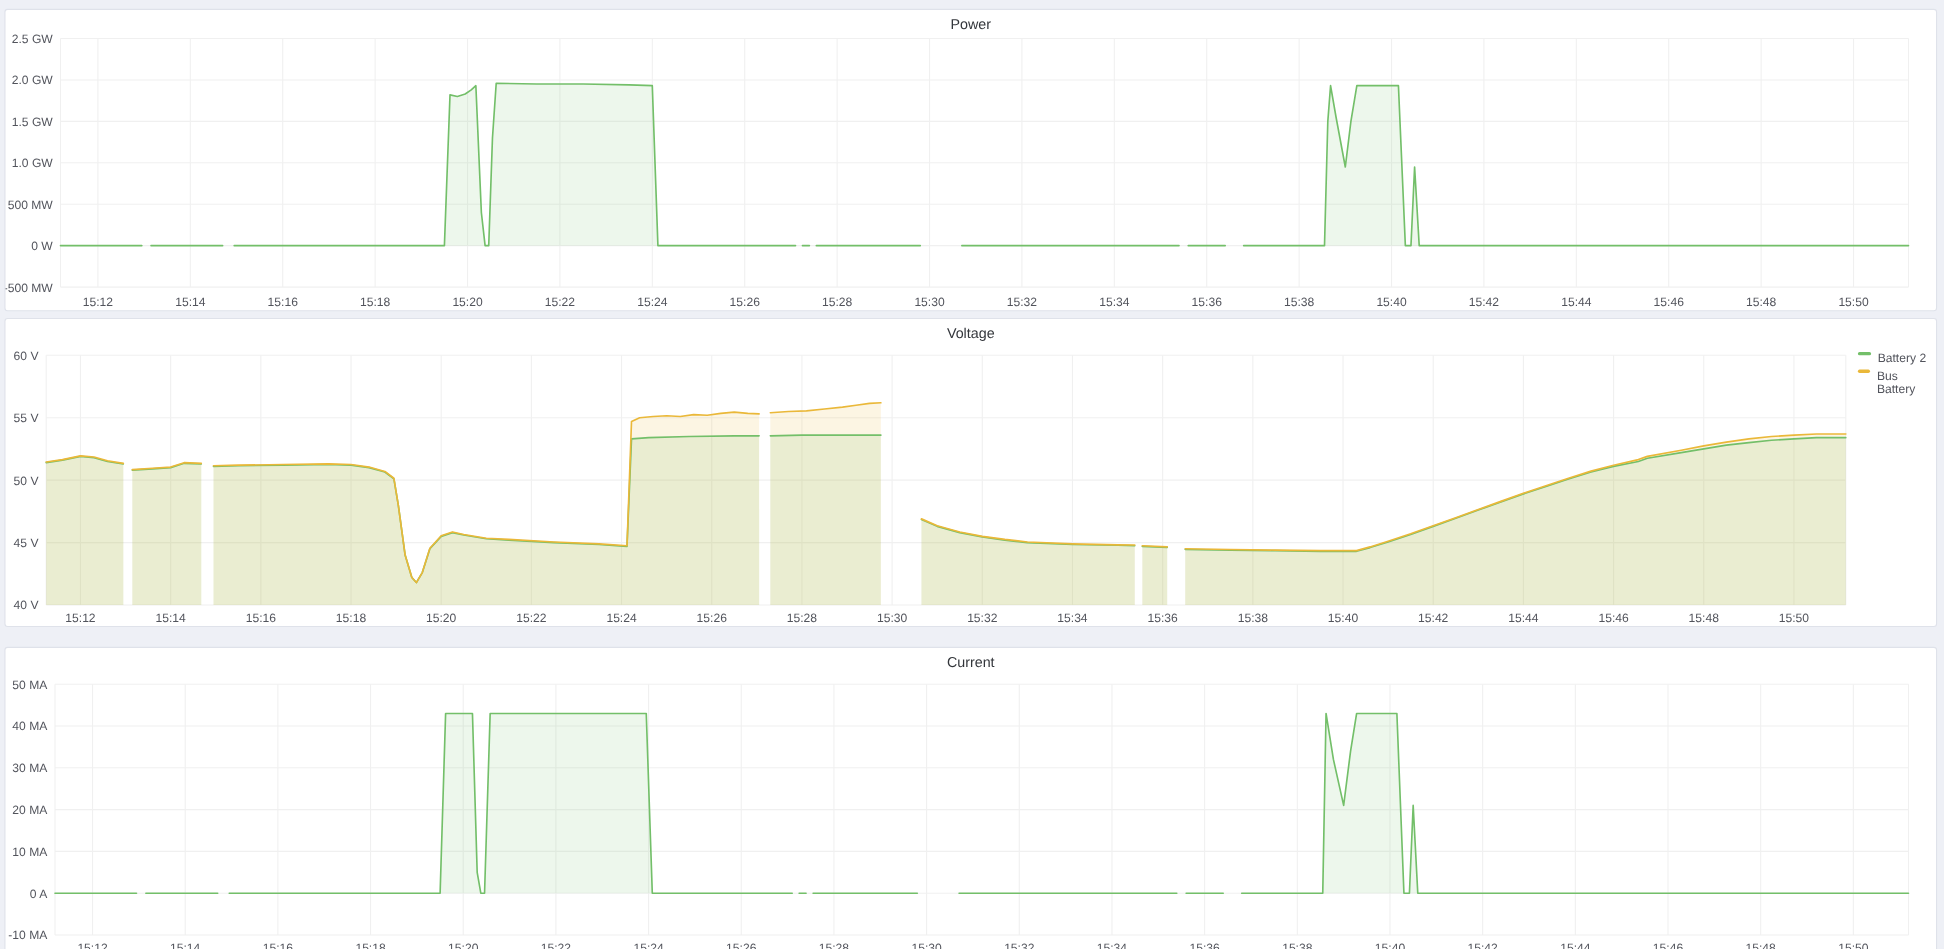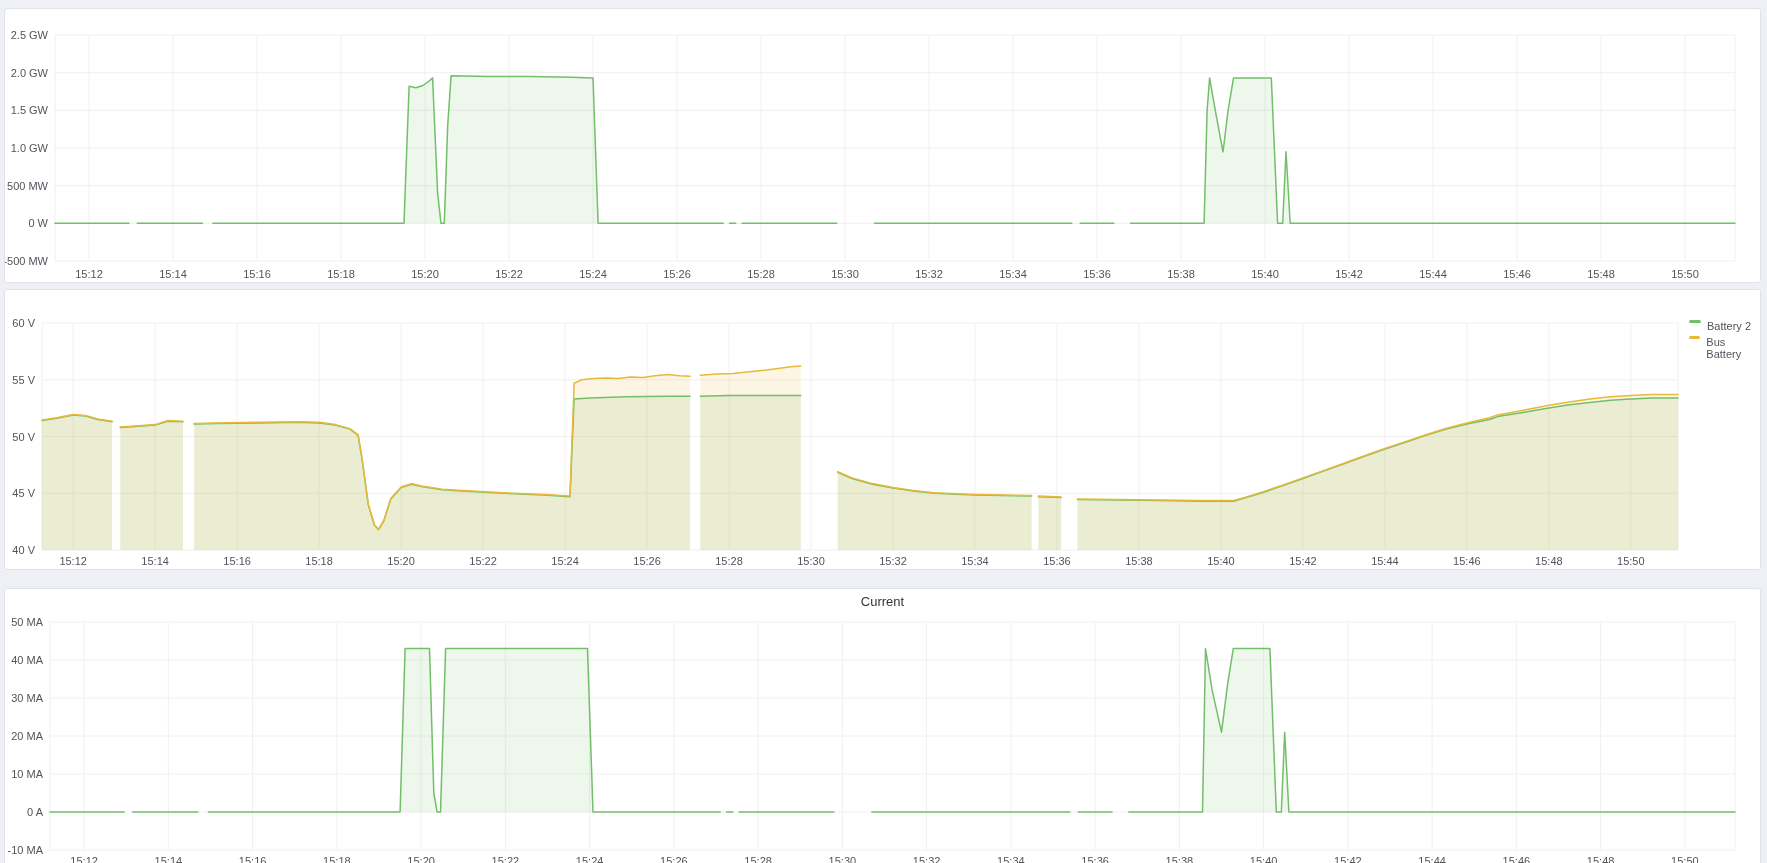--- a/index.html
+++ b/index.html
@@ -10,20 +10,21 @@
   .legend{position:absolute;left:1684px;top:30px;font-size:11px;color:#52545c;}
   .legend-item{display:flex;align-items:flex-start;height:16px;cursor:pointer;}
   .legend-dash{display:inline-block;width:12px;height:3px;border-radius:2px;margin-right:6px;}
 </style>
 </head>
 <body>
 
 <div class="page">
 
   <div class="panel" style="top:8px;height:275px;">
+    <div class="panel-title">Power</div>
     <svg id="chart-0" width="1755" height="273" viewBox="0 0 1755 273">
         <line x1="50" y1="26" x2="50" y2="252" stroke="#f0f0f0" stroke-width="1"></line>
         <line x1="1730" y1="26" x2="1730" y2="252" stroke="#f0f0f0" stroke-width="1"></line>
         <line x1="84.02000000000001" y1="26" x2="84.02000000000001" y2="252" stroke="#f0f0f0" stroke-width="1"></line>
         <text x="84.02000000000001" y="269" text-anchor="middle" font-size="11px" fill="#52545c">15:12</text>
         <line x1="168.02" y1="26" x2="168.02" y2="252" stroke="#f0f0f0" stroke-width="1"></line>
         <text x="168.02" y="269" text-anchor="middle" font-size="11px" fill="#52545c">15:14</text>
         <line x1="252.02" y1="26" x2="252.02" y2="252" stroke="#f0f0f0" stroke-width="1"></line>
         <text x="252.02" y="269" text-anchor="middle" font-size="11px" fill="#52545c">15:16</text>
         <line x1="336.02000000000004" y1="26" x2="336.02000000000004" y2="252" stroke="#f0f0f0" stroke-width="1"></line>
@@ -87,20 +88,21 @@
         <path d="M207.9,214.3 L399.0,214.3 L404.1,77.2 L410.8,78.7 L417.9,76.5 L423.4,72.7 L427.6,68.9 L432.6,184.2 L436.0,214.3 L439.3,214.3 L442.7,116.4 L446.1,66.7 L483.0,67.4 L525.0,67.4 L567.0,68.2 L588.0,68.9 L593.1,214.3 L718.2,214.3" fill="none" stroke="#73BF69" stroke-width="1.5" stroke-linejoin="round" stroke-linecap="round"></path>
         <path d="M724.5,214.3 L730.8,214.3" fill="none" stroke="#73BF69" stroke-width="1.5" stroke-linejoin="round" stroke-linecap="round"></path>
         <path d="M737.1,214.3 L831.6,214.3" fill="none" stroke="#73BF69" stroke-width="1.5" stroke-linejoin="round" stroke-linecap="round"></path>
         <path d="M869.4,214.3 L1066.8,214.3" fill="none" stroke="#73BF69" stroke-width="1.5" stroke-linejoin="round" stroke-linecap="round"></path>
         <path d="M1075.2,214.3 L1108.8,214.3" fill="none" stroke="#73BF69" stroke-width="1.5" stroke-linejoin="round" stroke-linecap="round"></path>
         <path d="M1125.6,214.3 L1199.1,214.3 L1202.1,101.3 L1204.6,68.9 L1209.6,97.6 L1218.0,142.8 L1223.1,101.3 L1228.5,68.9 L1251.6,68.9 L1266.3,68.9 L1272.6,214.3 L1277.7,214.3 L1281.0,142.8 L1285.2,214.3 L1730.0,214.3" fill="none" stroke="#73BF69" stroke-width="1.5" stroke-linejoin="round" stroke-linecap="round"></path>
       </svg>
   </div>
 
   <div class="panel" style="top:289px;height:281px;">
+    <div class="panel-title">Voltage</div>
     <svg id="chart-1" width="1755" height="279" viewBox="0 0 1755 279">
         <line x1="37" y1="33" x2="37" y2="260" stroke="#f0f0f0" stroke-width="1"></line>
         <line x1="1673" y1="33" x2="1673" y2="260" stroke="#f0f0f0" stroke-width="1"></line>
         <line x1="68.15409671761462" y1="33" x2="68.15409671761462" y2="260" stroke="#f0f0f0" stroke-width="1"></line>
         <text x="68.15409671761462" y="275" text-anchor="middle" font-size="11px" fill="#52545c">15:12</text>
         <line x1="150.13856176396894" y1="33" x2="150.13856176396894" y2="260" stroke="#f0f0f0" stroke-width="1"></line>
         <text x="150.13856176396894" y="275" text-anchor="middle" font-size="11px" fill="#52545c">15:14</text>
         <line x1="232.12302681032324" y1="33" x2="232.12302681032324" y2="260" stroke="#f0f0f0" stroke-width="1"></line>
         <text x="232.12302681032324" y="275" text-anchor="middle" font-size="11px" fill="#52545c">15:16</text>
         <line x1="314.10749185667754" y1="33" x2="314.10749185667754" y2="260" stroke="#f0f0f0" stroke-width="1"></line>

